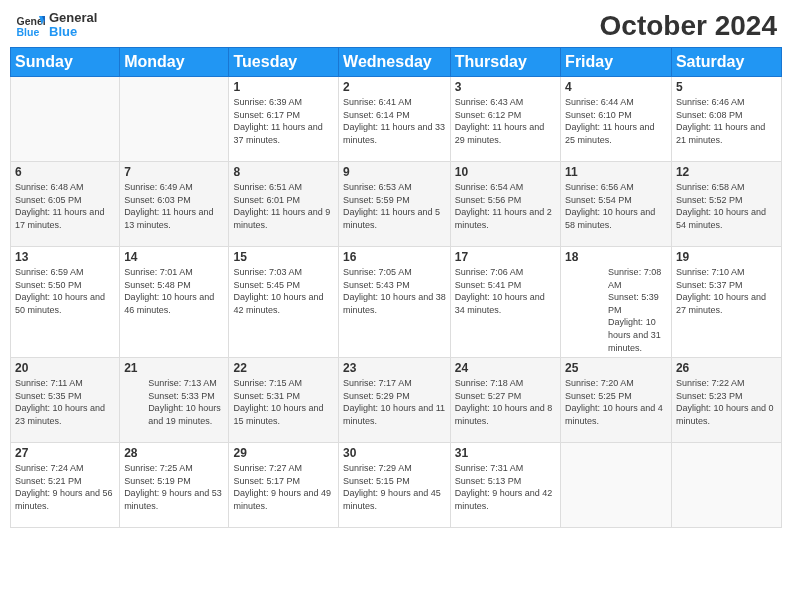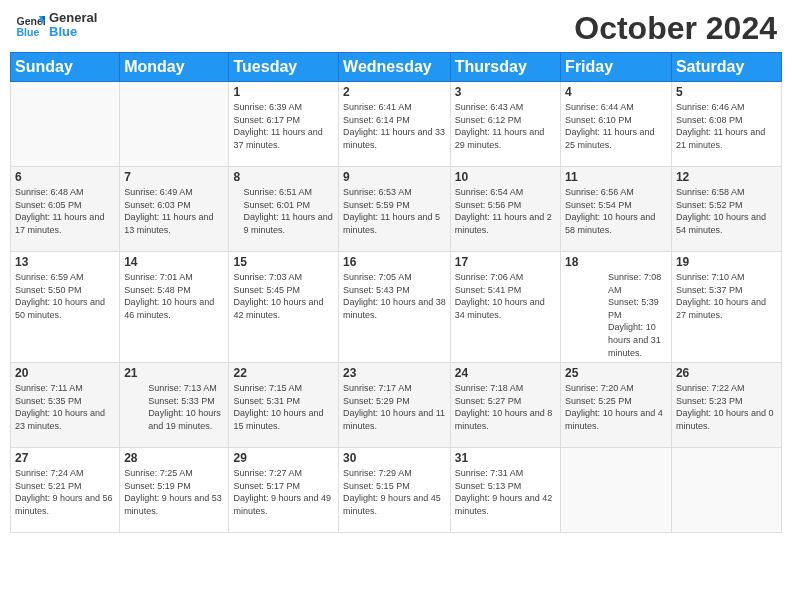--- a/index.html
+++ b/index.html
@@ -21,21 +21,21 @@
     .logo-icon {
       width: 30px;
       height: 30px;
     }
     
     .title-area {
       text-align: right;
     }
     
     .month-title {
-      font-size: 32px;
+      font-size: 28px;
       font-weight: bold;
       color: #333;
     }
     
     .location-subtitle {
       font-size: 14px;
       color: #555;
     }
     
     .calendar {
@@ -162,21 +162,21 @@
 Daylight: 11 hours and 17 minutes.</div>
         </td>
         <td>
           <div class="day-number">7</div>
           <div class="day-info" style="white-space: pre-line;">Sunrise: 6:49 AM
 Sunset: 6:03 PM
 Daylight: 11 hours and 13 minutes.</div>
         </td>
         <td>
           <div class="day-number">8</div>
-          <div class="day-info" style="white-space: pre-line; margin-left: 10px;">Sunrise: 6:51 AM
+          <div class="day-info" style="white-space: pre-line;">Sunrise: 6:51 AM
 Sunset: 6:01 PM
 Daylight: 11 hours and 9 minutes.</div>
         </td>
         <td>
           <div class="day-number">9</div>
           <div class="day-info" style="white-space: pre-line;">Sunrise: 6:53 AM
 Sunset: 5:59 PM
 Daylight: 11 hours and 5 minutes.</div>
         </td>
         <td>

